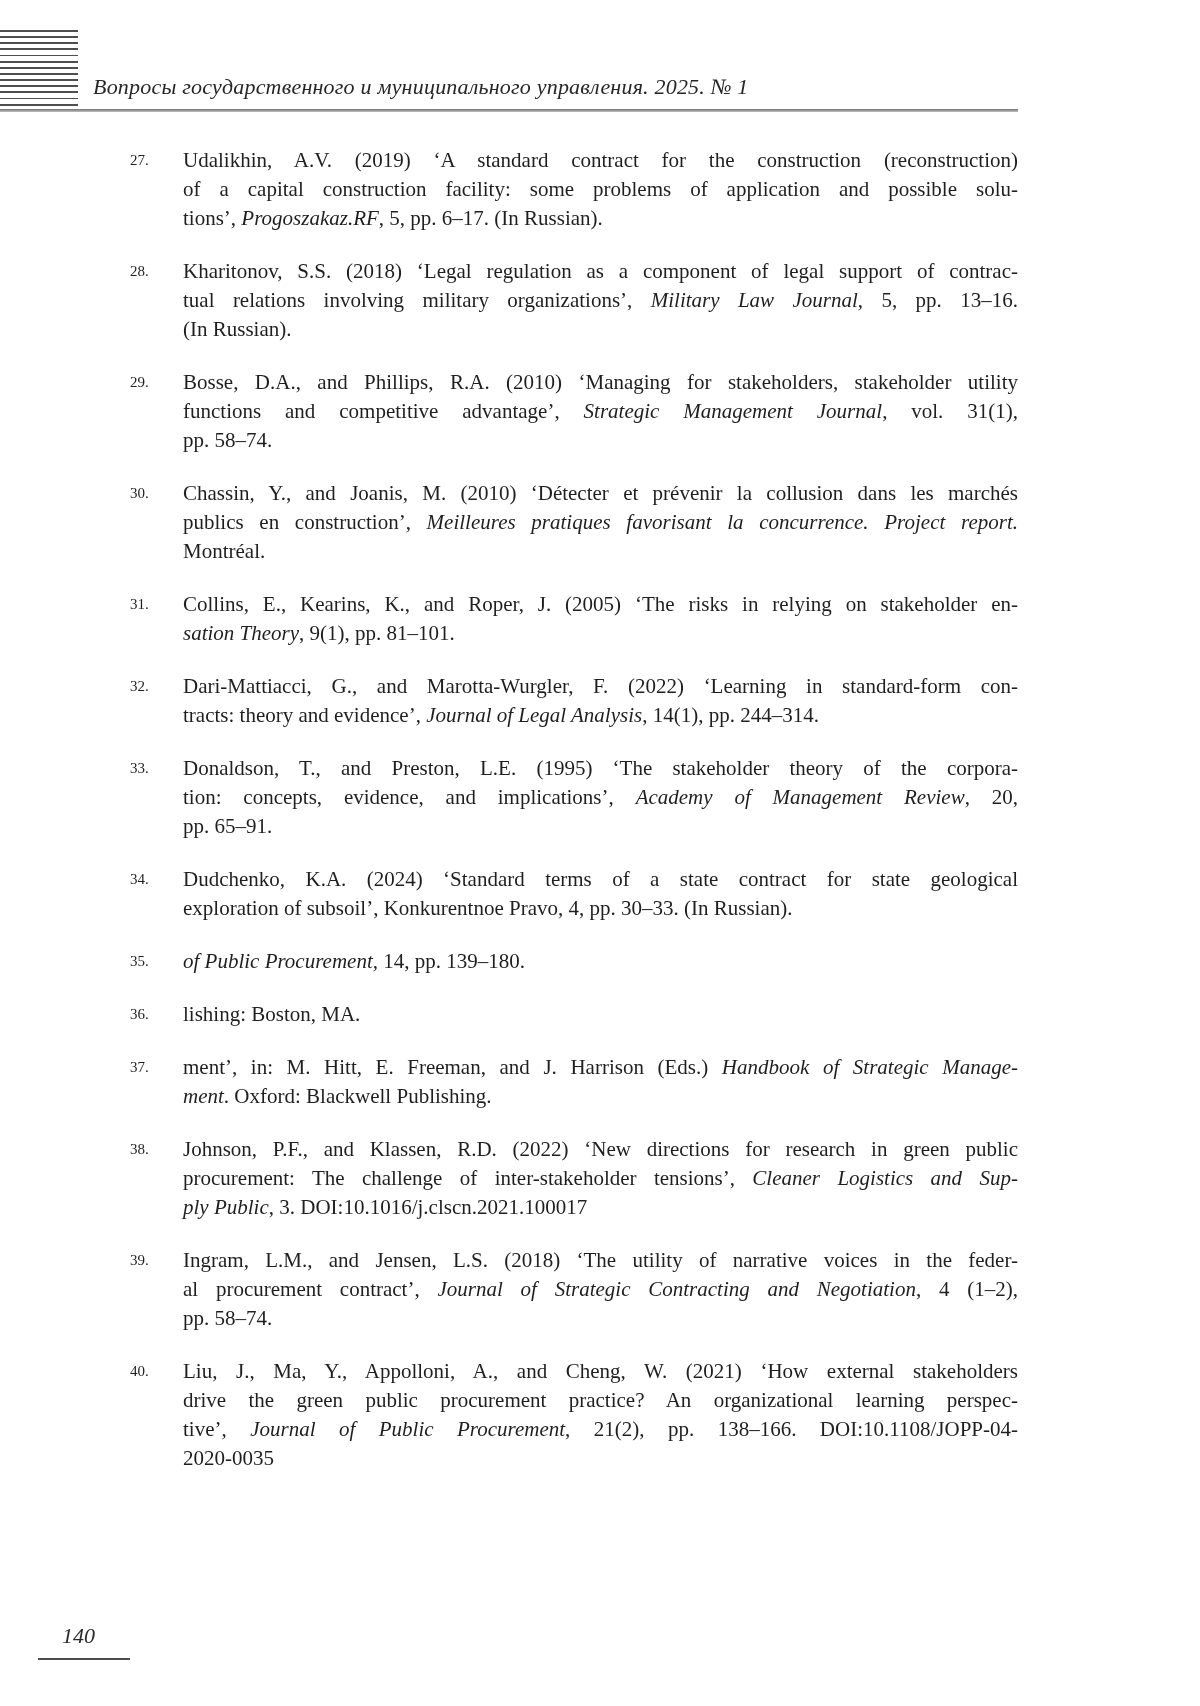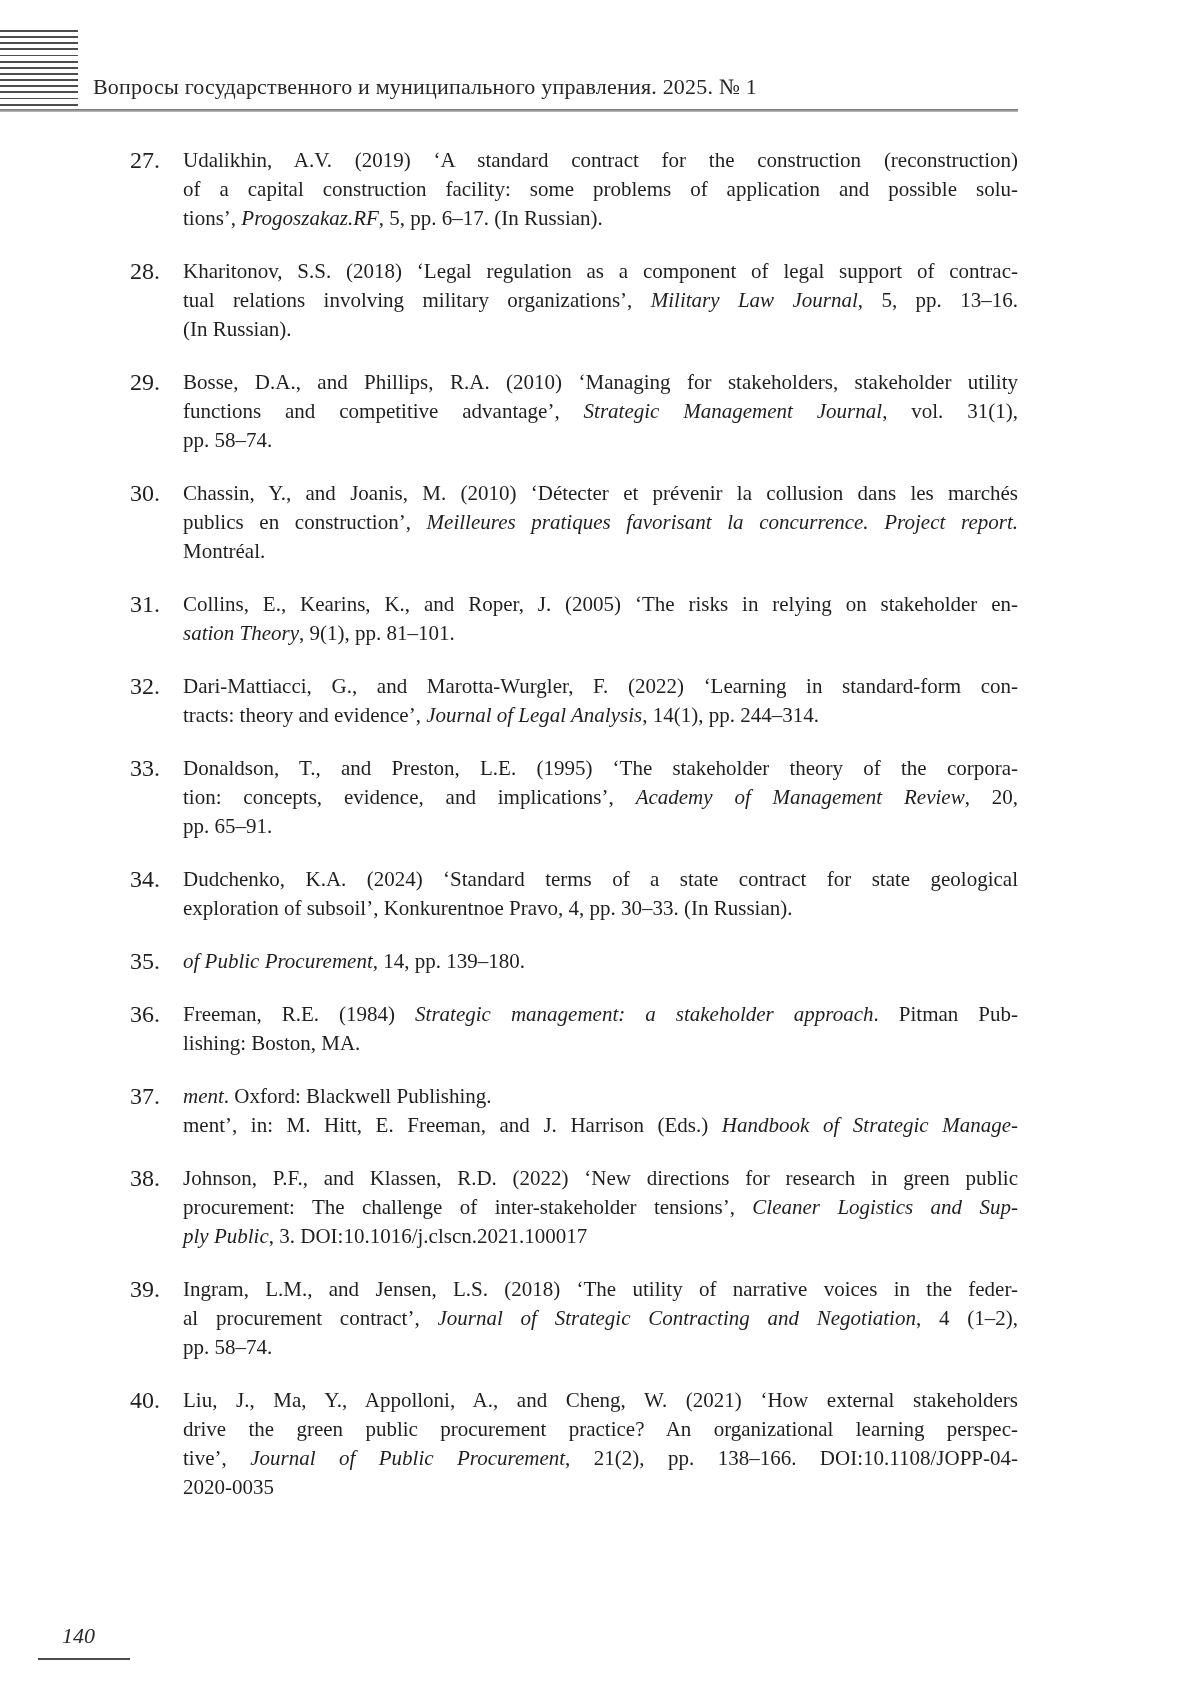--- a/index.html
+++ b/index.html
@@ -17,37 +17,37 @@
   .logo-lines {
     position: absolute; top: 30px; left: 0;
     width: 78px; height: 80px;
     background: repeating-linear-gradient(
       to bottom, #4e4e4e 0px, #4e4e4e 1.8px,
       transparent 1.8px, transparent 6.15px);
   }
   .journal-title {
     position: absolute; top: 74px; left: 93px;
     font-size: 22px; letter-spacing: 0.2px;
-    color: #262626; white-space: nowrap;
+    color: #262626; white-space: nowrap; font-style: italic;
   }
   .header-rule {
     position: absolute; top: 109px; left: 0;
     width: 1018px; height: 3px;
     background: linear-gradient(to bottom, #7e7e7e 0 40%, #b3b3b3 60% 100%);
   }
 
   
   .refs {
     position: absolute; top: 146px; left: 130px;
     width: 888px;
   }
   .ref { display: flex; margin-bottom: 24px; }
   .ref .num {
     flex: 0 0 53px;
-    font-size: 24px; line-height: 29px;
+    font-size: 15px; line-height: 29px;
   }
   .ref .body { flex: 0 0 835px; width: 835px; }
   .line {
     font-size: 21px; line-height: 29px;
     text-align: justify;
     text-align-last: justify;
     white-space: nowrap;
     overflow: visible;
   }
   .line.last { text-align-last: left; }
@@ -136,29 +136,28 @@
     </div>
     <div class="ref">
       <div class="num">35.</div>
       <div class="body">
         <div class="line last"><i>of Public Procurement,</i><span> 14, pp. 139–180.</span></div>
       </div>
     </div>
     <div class="ref">
       <div class="num">36.</div>
       <div class="body">
-        <div class="line"><span>Freeman, R.E. (1984) </span><i>Strategic management: a stakeholder approach</i><span>. Pitman Pub-</span></div>
         <div class="line last"><span>lishing: Boston, MA.</span></div>
       </div>
     </div>
     <div class="ref">
       <div class="num">37.</div>
       <div class="body">
+        <div class="line"><span>ment’, in: M. Hitt, E. Freeman, and J. Harrison (Eds.) </span><i>Handbook of Strategic Manage-</i></div>
         <div class="line last"><i>ment</i><span>. Oxford: Blackwell Publishing.</span></div>
-        <div class="line"><span>ment’, in: M. Hitt, E. Freeman, and J. Harrison (Eds.) </span><i>Handbook of Strategic Manage-</i></div>
       </div>
     </div>
     <div class="ref">
       <div class="num">38.</div>
       <div class="body">
         <div class="line"><span>Johnson, P.F., and Klassen, R.D. (2022) ‘New directions for research in green public</span></div>
         <div class="line"><span>procurement: The challenge of inter-stakeholder tensions’, </span><i>Cleaner Logistics and Sup-</i></div>
         <div class="line last"><i>ply Public</i><span>, 3. DOI:10.1016/j.clscn.2021.100017</span></div>
       </div>
     </div>

